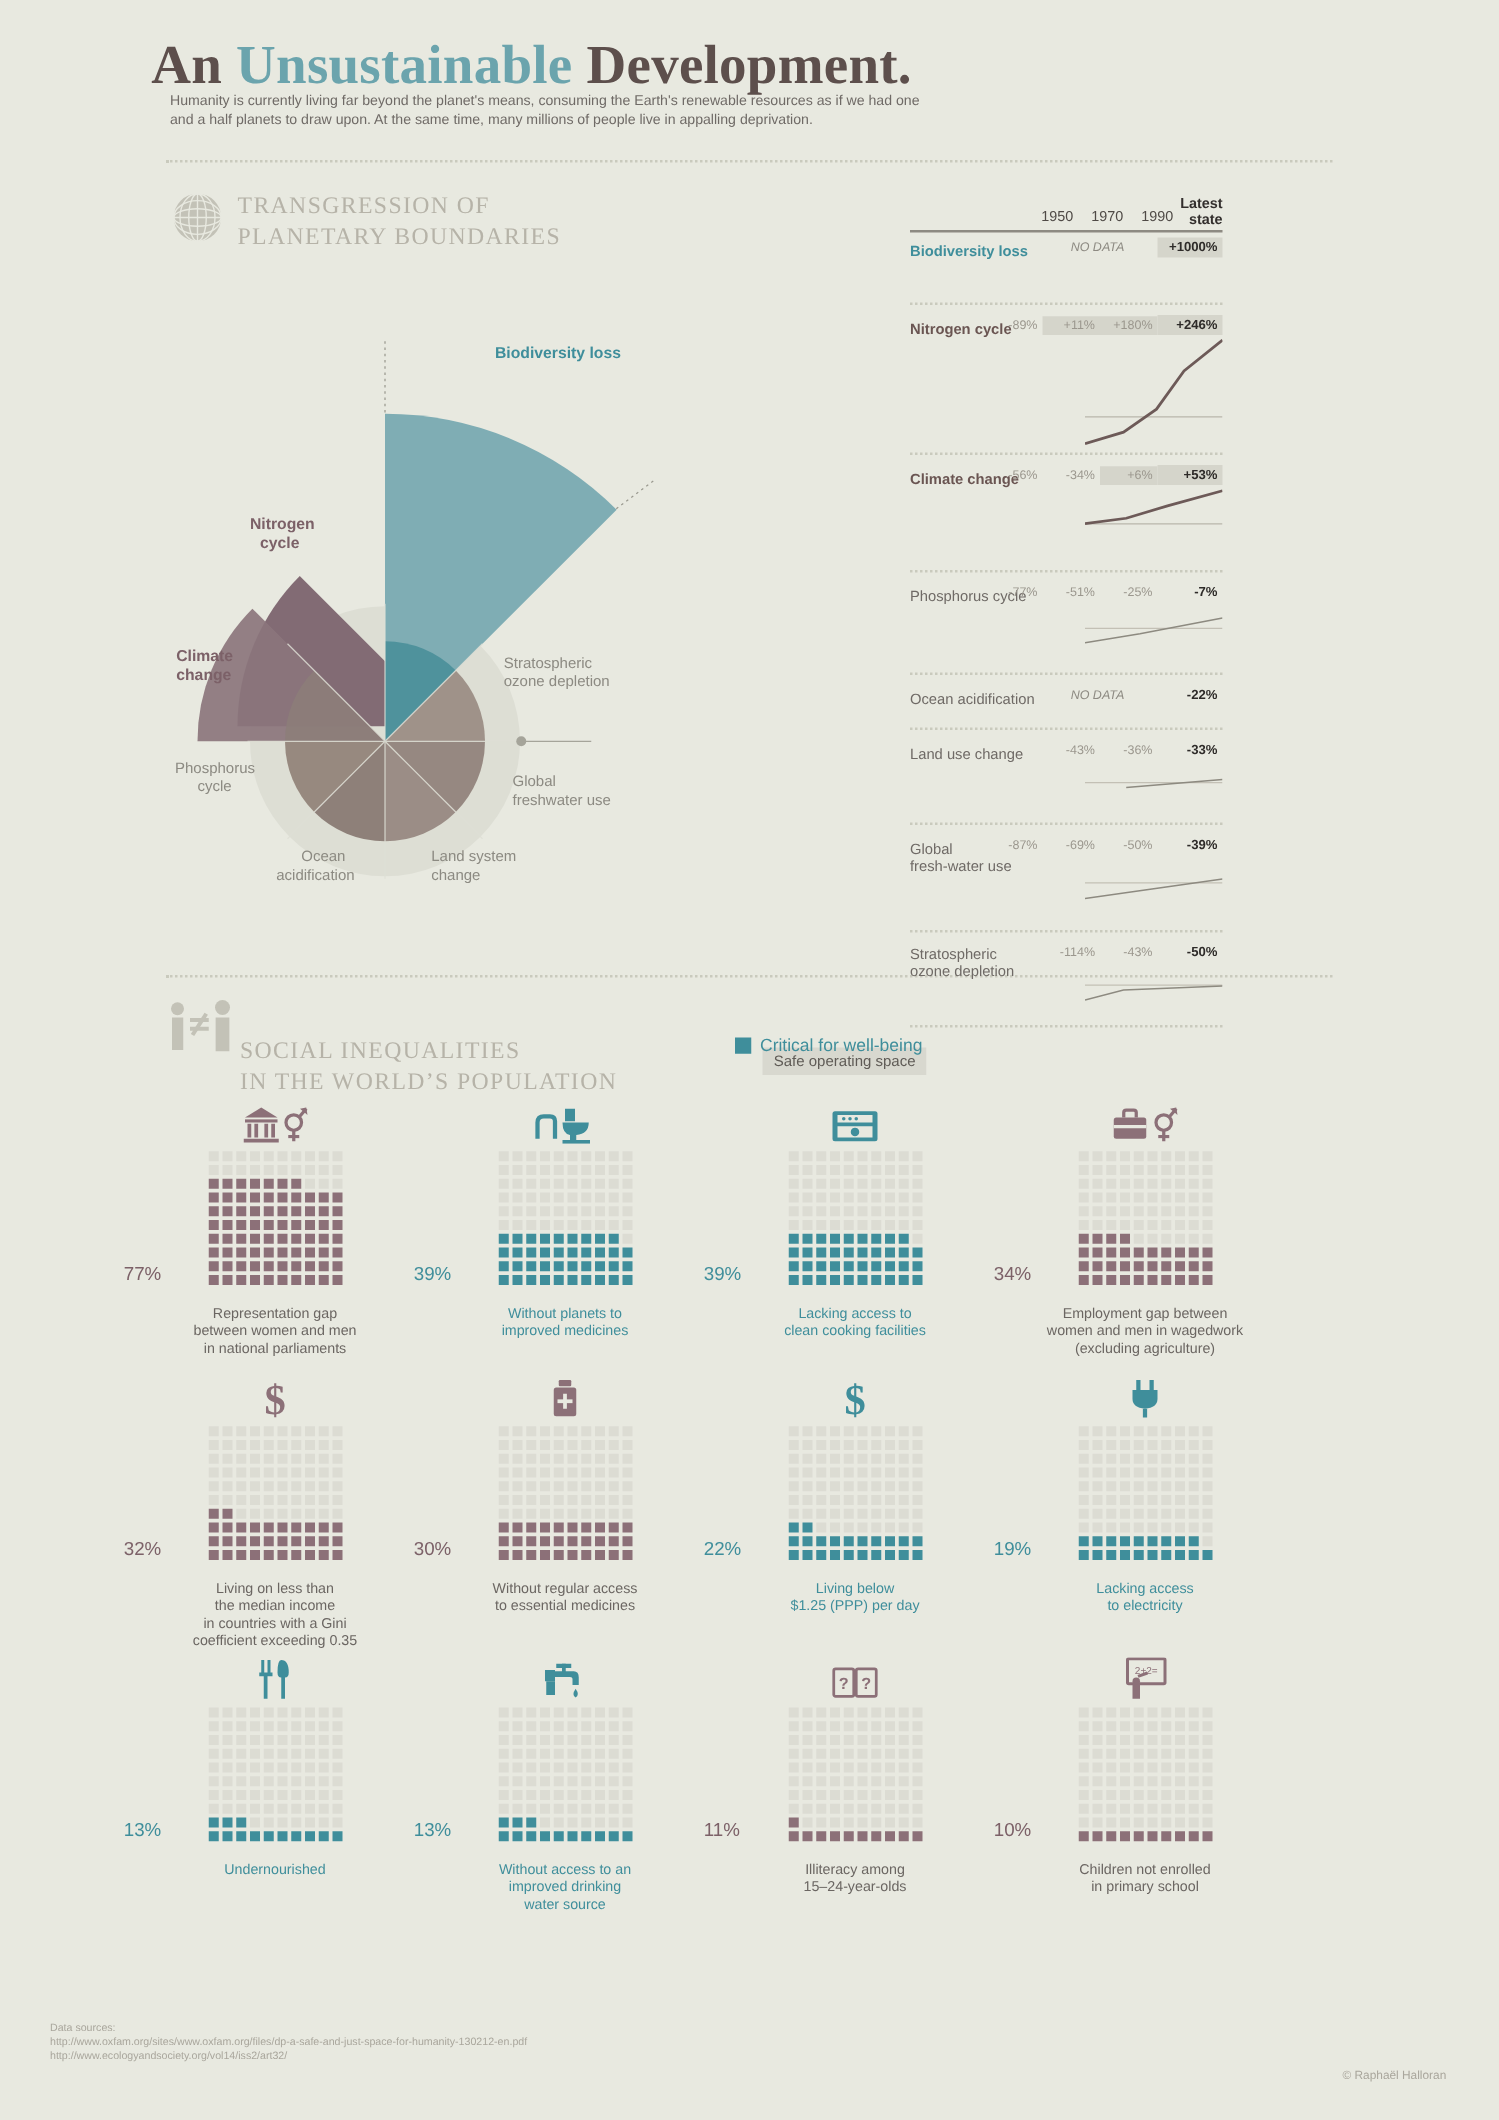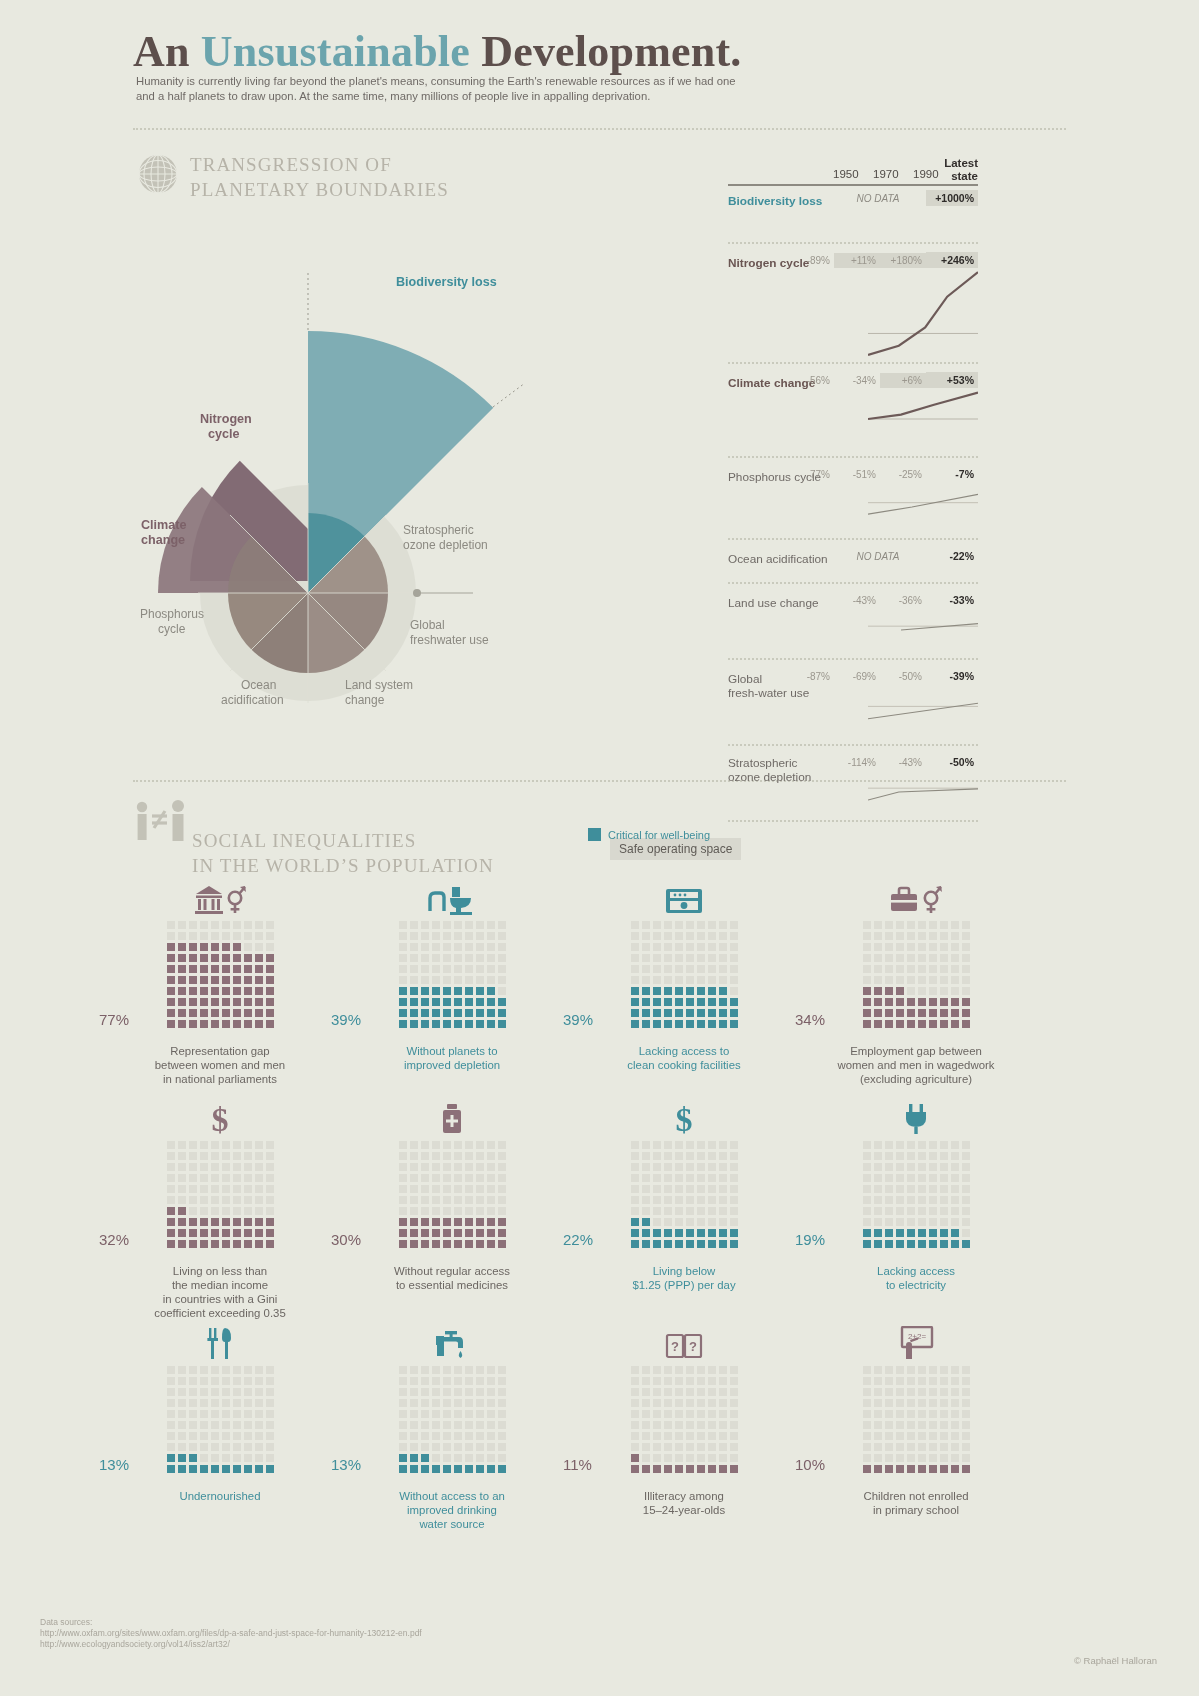--- a/index.html
+++ b/index.html
@@ -8,21 +8,21 @@
     background:#e8e9e0;
     font-family:"Liberation Sans", sans-serif;
     color:#6f6a66;
     position:relative;
     overflow:hidden;
   }
   .page{position:relative;width:1199px;height:1696px;}
 
   
   .title{
-    position:absolute;left:133px;top:26px;
+    position:absolute;left:121px;top:26px;
     font-family:"Liberation Serif", serif;
     font-size:44px;font-weight:700;letter-spacing:.2px;
     color:#5d4f4c;white-space:nowrap;
   }
   .title .accent{color:#6ba4ad;}
   .subtitle{
     position:absolute;left:136px;top:74px;width:600px;
     font-size:11.3px;line-height:15px;color:#6f6a66;
   }
 
@@ -37,21 +37,21 @@
   .sect-head{position:absolute;font-family:"Liberation Serif", serif;
     font-size:19px;letter-spacing:1.1px;color:#b6b3a8;line-height:25px;font-weight:400;}
   #sh1{left:190px;top:152px;}
   #sh2{left:192px;top:798px;margin-top:30px;}
 
   .globe-icon{position:absolute;left:136px;top:152px;width:44px;height:44px;}
   .people-icon{position:absolute;left:133px;top:800px;width:54px;height:42px;}
 
   .legend-crit{position:absolute;left:588px;top:828px;display:flex;align-items:center;gap:7px;}
   .legend-sw{width:13px;height:13px;background:#3f8e9b;}
-  .legend-tx{font-size:11px;color:#3f8e9b;}
+  .legend-tx{font-size:14px;color:#3f8e9b;}
 
   
   .rose-wrap{position:absolute;left:140px;top:255px;width:520px;height:480px;}
   .rose-lbl{position:absolute;font-size:12px;line-height:15px;color:#8c8a82;}
   .rose-lbl.teal{color:#3f8e9b;font-weight:700;font-size:12.6px;}
   .rose-lbl.plum{color:#7c6168;font-weight:700;font-size:12.6px;}
   .safebox{
     position:absolute;left:470px;top:583px;
     background:#d8d8cf;padding:4px 9px;font-size:12px;color:#5f5b56;white-space:nowrap;
   }
@@ -546,21 +546,21 @@
             <div class="cell on-teal"></div>
             <div class="cell on-teal"></div>
             <div class="cell on-teal"></div>
             <div class="cell on-teal"></div>
             <div class="cell on-teal"></div>
             <div class="cell on-teal"></div>
             <div class="cell on-teal"></div>
           </div>
           <div class="pct teal">39%</div>
         </div>
-        <div class="cap teal"><span>Without planets to</span><br><span>improved depletion</span></div>
+        <div class="cap teal"><span>Without planets to</span><br><span>improved medicines</span></div>
       </div>
       <div class="stat" style="left: 564px; top: 875px;">
         <div class="icon">
           <svg width="40" height="28" viewBox="0 0 40 28">
             <g fill="#3f8e9b">
         <rect x="2" y="2" width="36" height="24" rx="2"></rect>
         <rect x="6" y="5" width="28" height="6" fill="#e8e9e0"></rect>
         <circle cx="11" cy="8" r="1.4"></circle>
               <circle cx="16" cy="8" r="1.4"></circle>
               <circle cx="21" cy="8" r="1.4"></circle>

